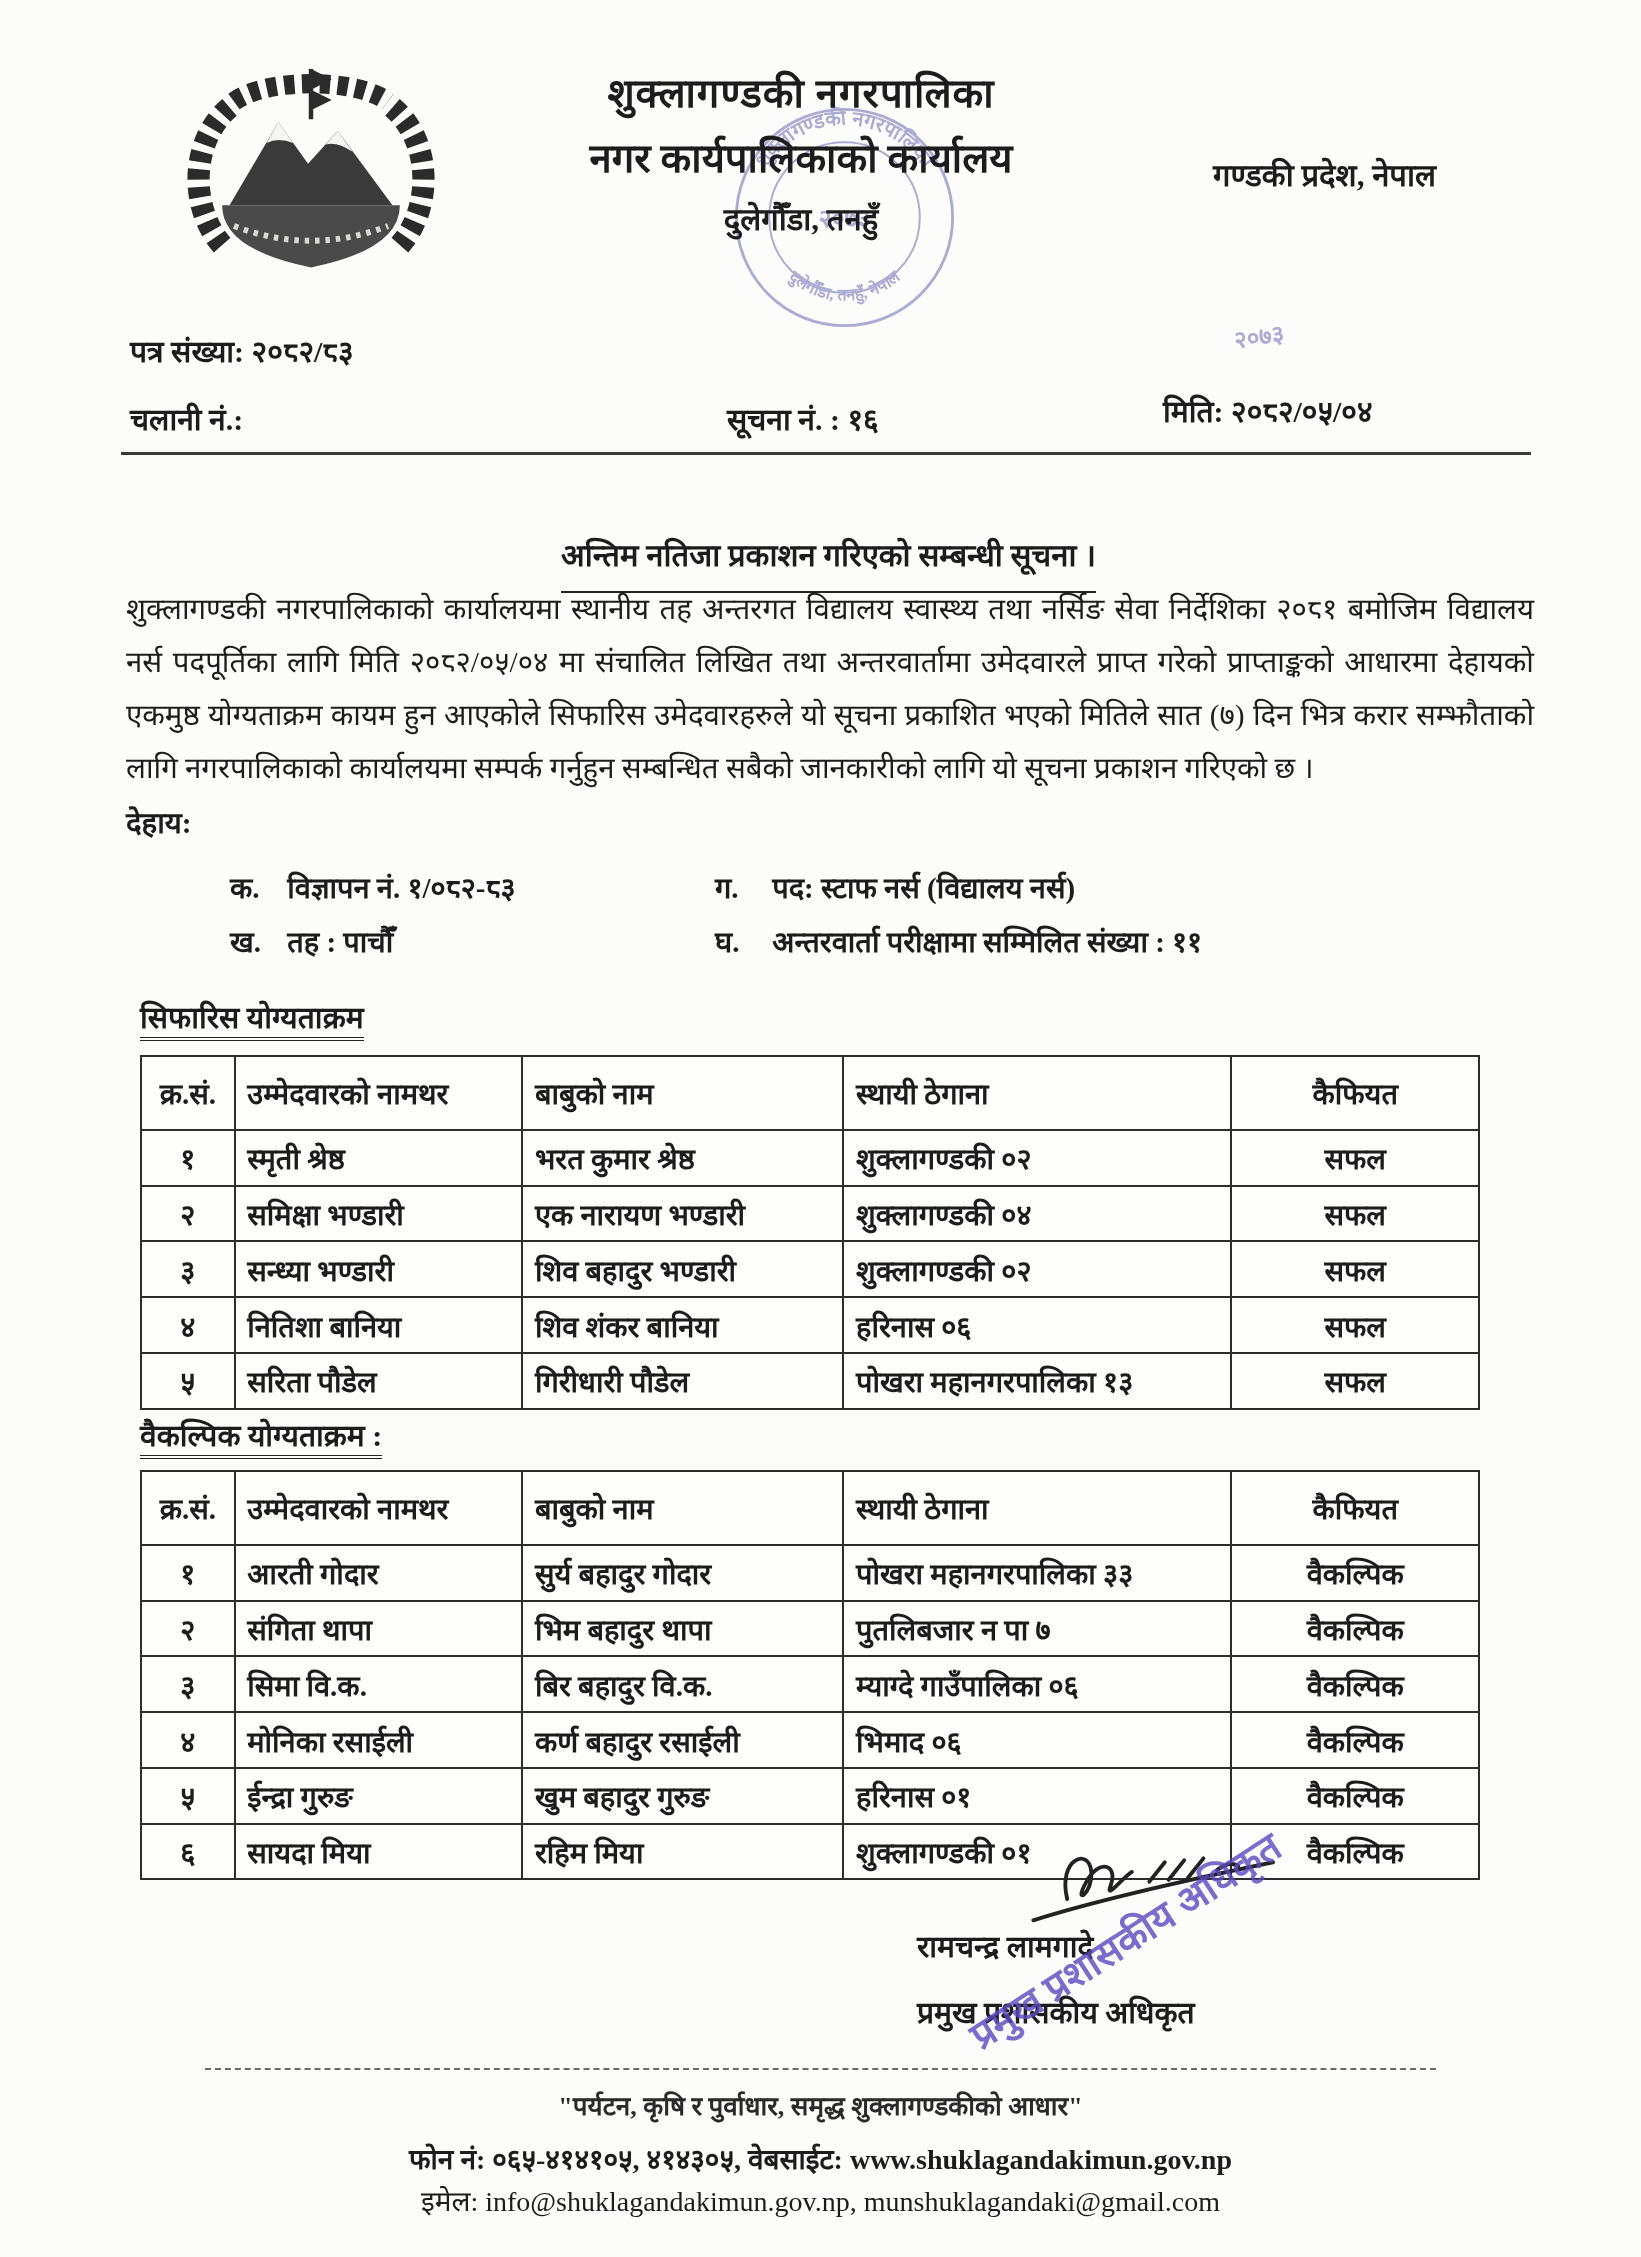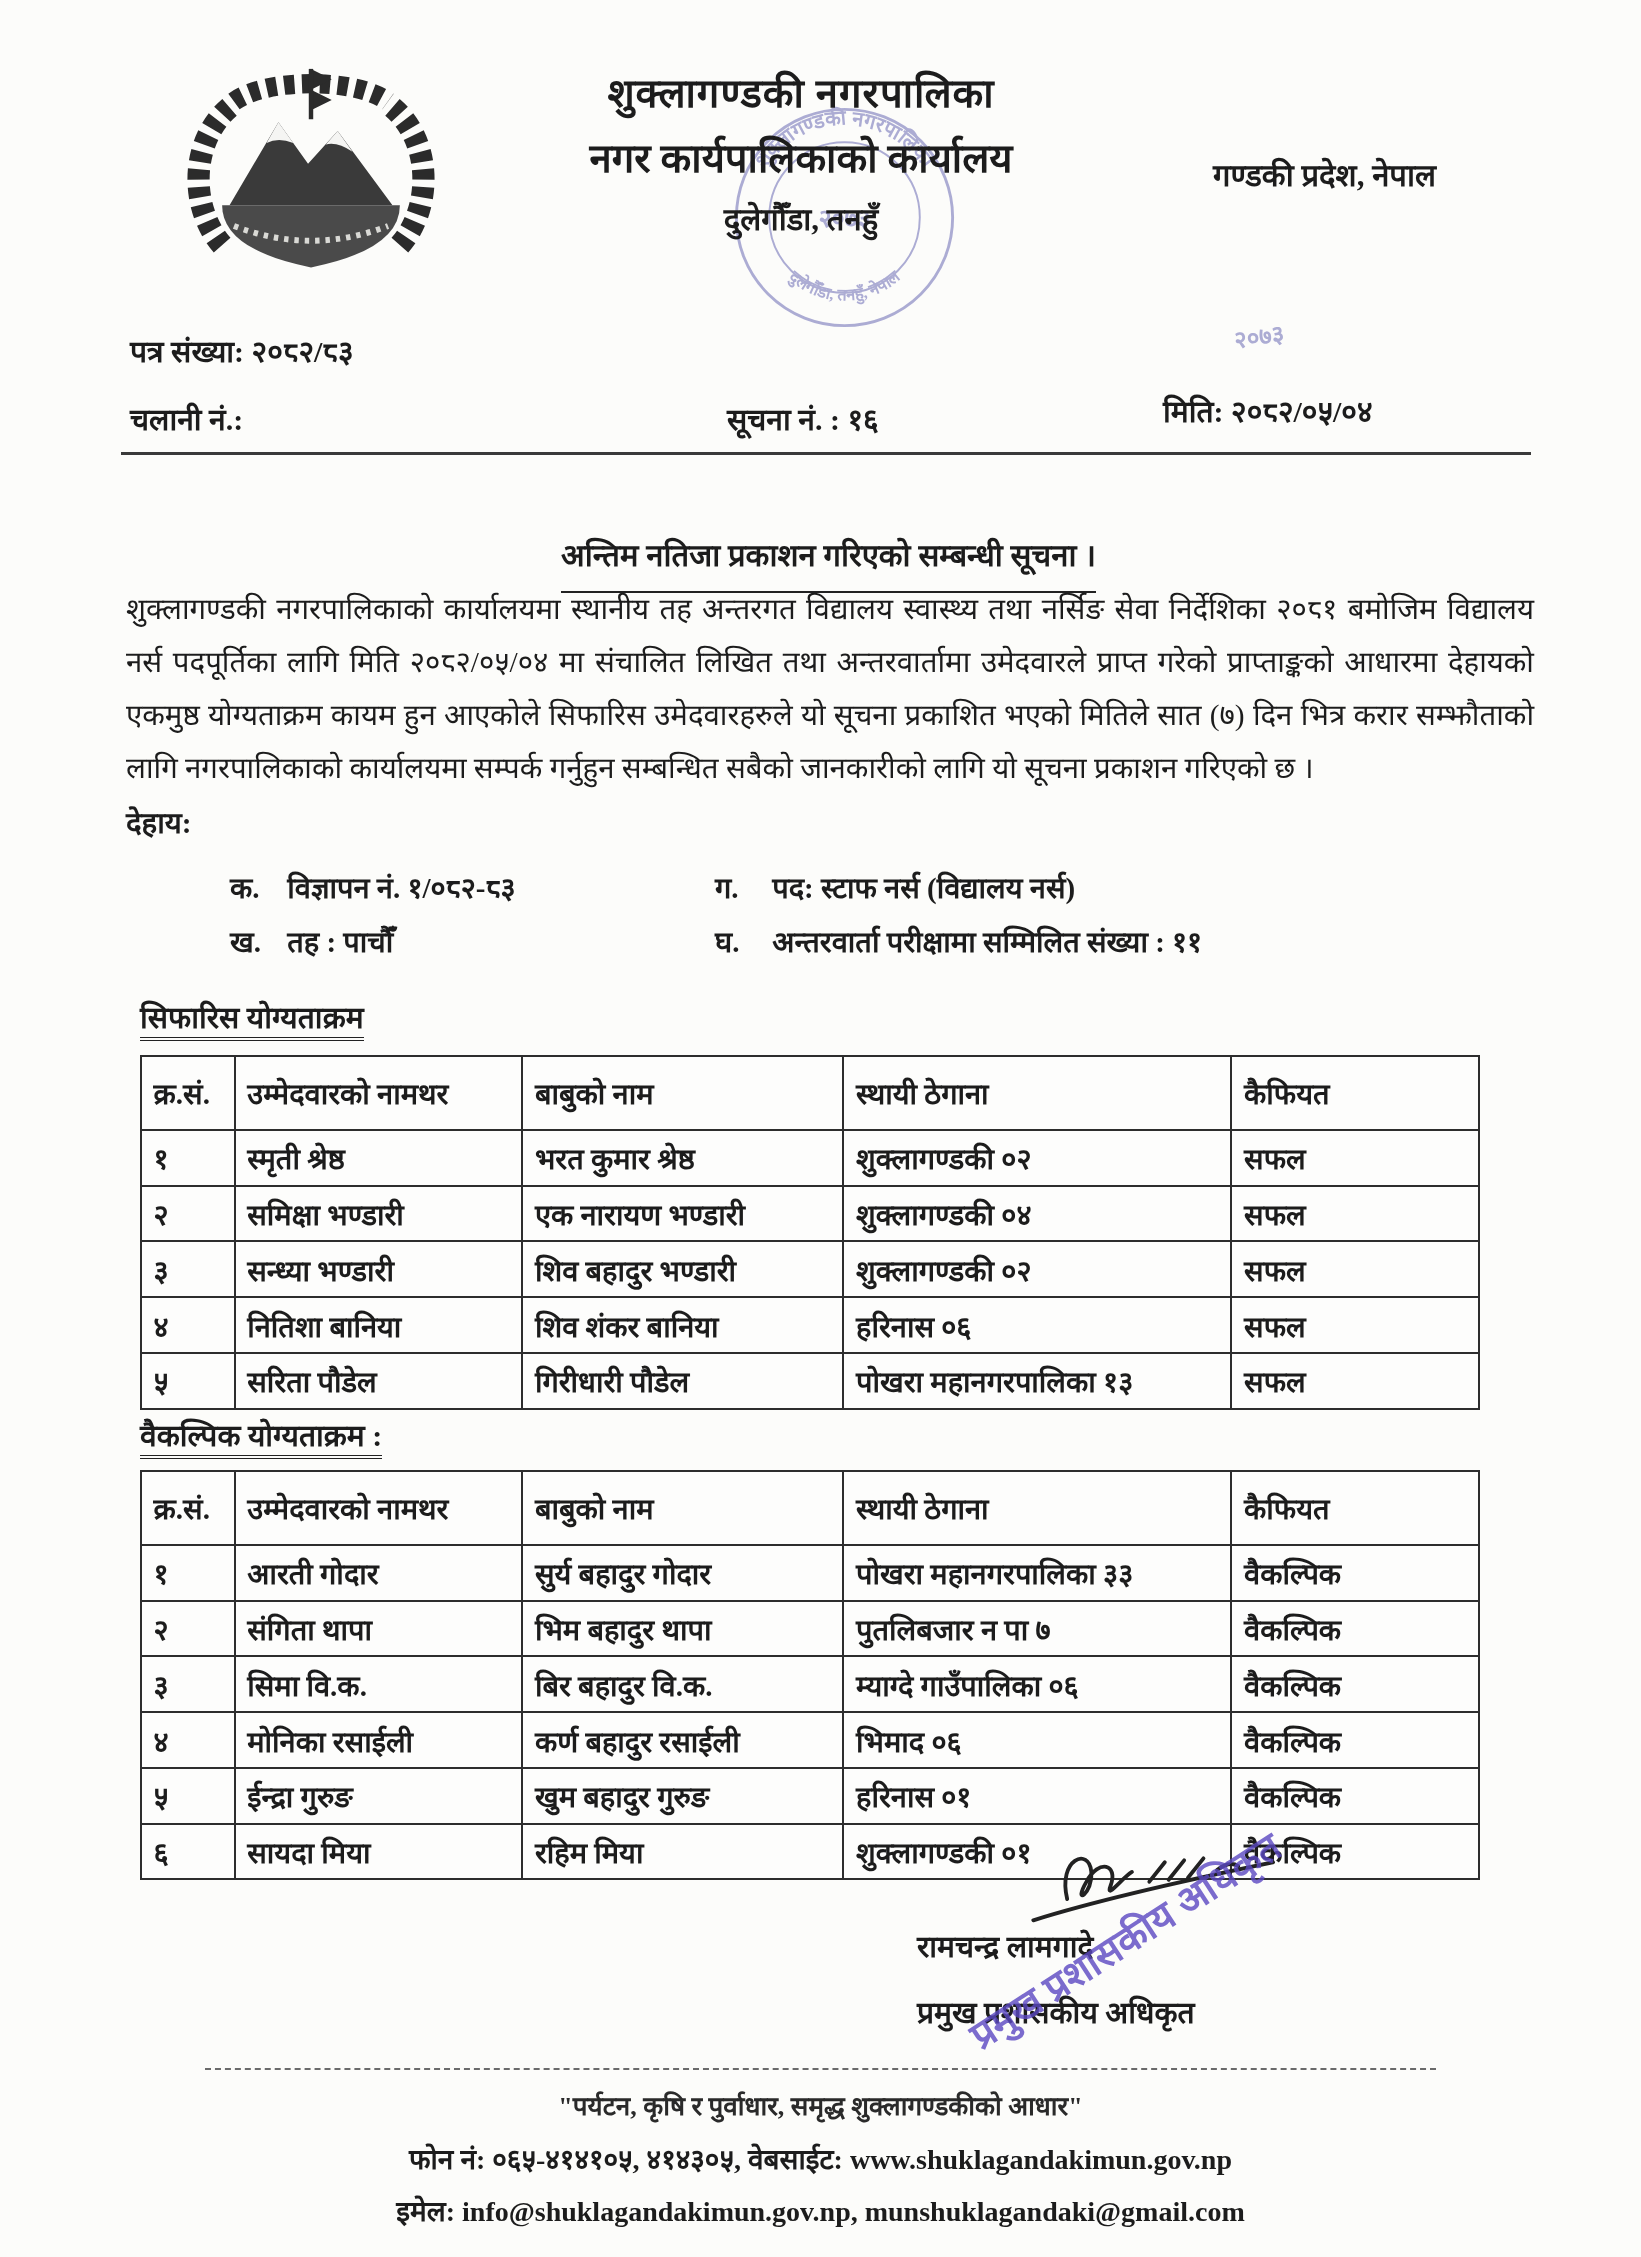--- a/index.html
+++ b/index.html
@@ -45,37 +45,37 @@
   .sec-heading span{border-bottom:4.8px double #222;padding-bottom:3px;}
   .heading-rec{top:996px;}
   .heading-alt{top:1414px;}
   .merit-table{position:absolute;left:140px;width:1340px;border-collapse:collapse;
     border:2.9px solid #2d2d2d;background:#fdfdfc;}
   .table-rec{top:1055px;}
   .table-alt{top:1470px;}
   .merit-table th,.merit-table td{border:2.4px solid #2d2d2d;padding:1.9px 11.6px;}
   .merit-table th{font-size:29px;font-weight:700;height:68px;text-align:left;}
   .merit-table td{font-size:29px;font-weight:600;height:50px;text-align:left;}
-  .merit-table th.c,.merit-table td.c{}
+  .merit-table th.c,.merit-table td.c{text-align:center;}
   col.w-sn{width:7%;}col.w-name{width:21.5%;}col.w-father{width:24%;}
   col.w-addr{width:29%;}col.w-rem{width:18.5%;}
   
   .sig-block{position:absolute;left:917px;top:1839px;width:483px;text-align:left;}
   .sig-scribble{display:block;margin:0 auto -5.8px auto;}
   .sig-name{font-size:30px;font-weight:700;}
   .sig-title{font-size:30px;font-weight:700;margin-top:25px;}
   .officer-stamp{position:absolute;left:56px;top:172px;transform:rotate(-33deg);
     transform-origin:left center;font-size:39px;font-weight:700;color:#5b48c2;
     opacity:.8;white-space:nowrap;font-family:"Liberation Serif","DejaVu Serif",serif;}
   
   .footer{position:absolute;left:0;top:2068px;width:1641px;text-align:center;}
   .footer-dash{width:1231px;margin:0 auto;border-top:2.9px dashed #6a6a6a;}
   .footer-motto{font-size:26px;font-weight:600;margin-top:17.4px;color:#2a2a2a;}
   .footer-phone{font-size:28px;font-weight:600;margin-top:15.4px;}
-  .footer-email{font-size:28px;font-weight:700;margin-top:14px;}
+  .footer-email{font-size:28px;font-weight:400;margin-top:4px;}
 </style>
 </head>
 <body>
 
 <div class="page">
 
   <svg class="logo" viewBox="0 0 200 160" aria-hidden="true">
     <g fill="none" stroke="#2b2b2b">
       <path d="M40,125 C18,100 18,55 45,32" stroke-width="15" stroke-dasharray="7 5"></path>
       <path d="M160,125 C182,100 182,55 155,32" stroke-width="15" stroke-dasharray="7 5"></path>

